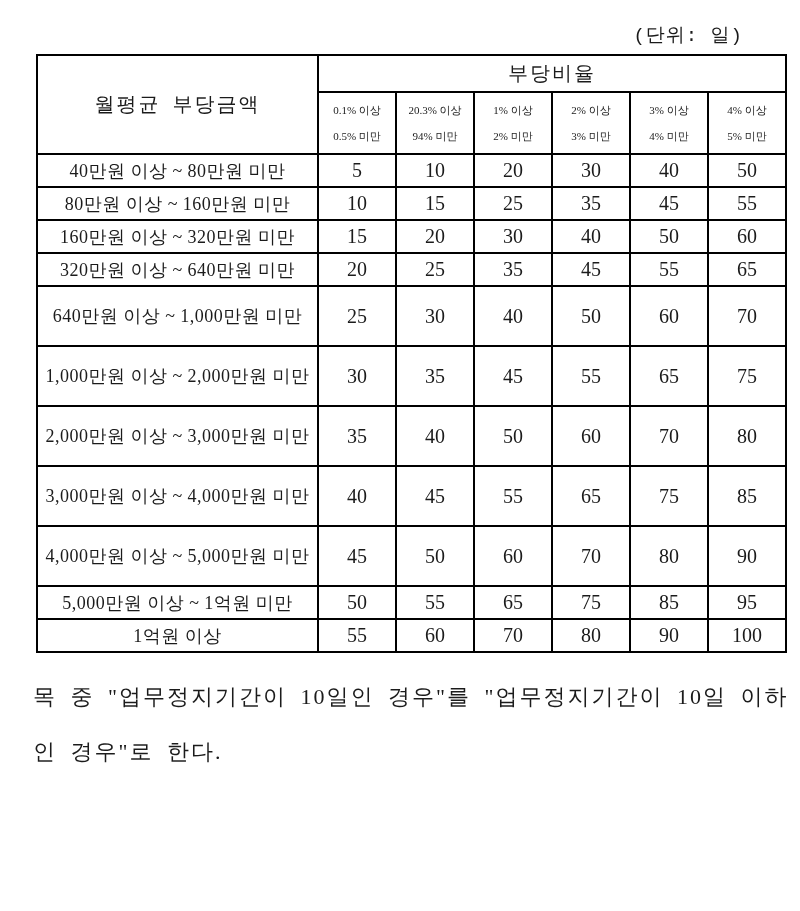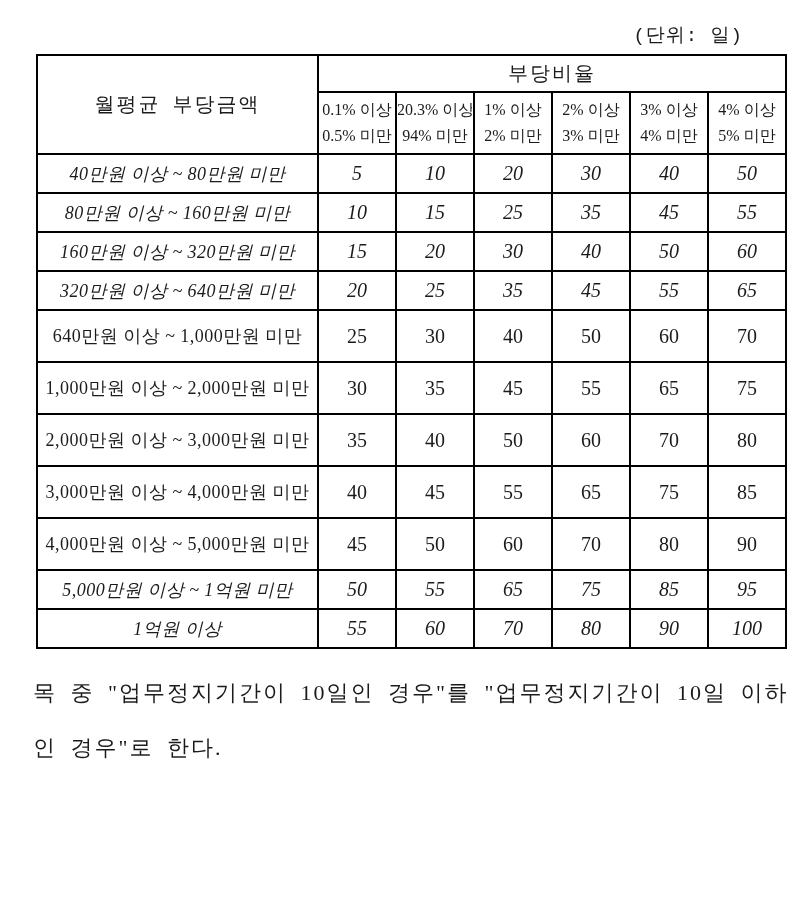--- a/index.html
+++ b/index.html
@@ -41,33 +41,33 @@
   table.penalty th,
   table.penalty td {
     border: 2px solid #000000;
     text-align: center;
     vertical-align: middle;
     font-weight: normal;
     padding: 0;
   }
   tr.hdr-top    { height: 37px; }
   tr.hdr-sub    { height: 62px; }
-  tr.row-single { height: 39px; font-style: italic; }
-  tr.row-double { height: 52px; }
+  tr.row-single { height: 33px; }
+  tr.row-double { height: 60px; }
   th.amount-h {
     font-size: 20px;
     letter-spacing: 2px;
     word-spacing: 5px;
   }
   th.ratio-h {
     font-size: 20px;
     letter-spacing: 2px;
   }
   th.sub-h {
-    font-size: 16px;
+    font-size: 11px;
     line-height: 26px;
     white-space: nowrap;
     overflow: hidden;
     border-radius: 10px;
   }
   td.lbl {
     font-size: 18px;
     line-height: 26px;
     padding: 0 4px;
     letter-spacing: 0.5px;

